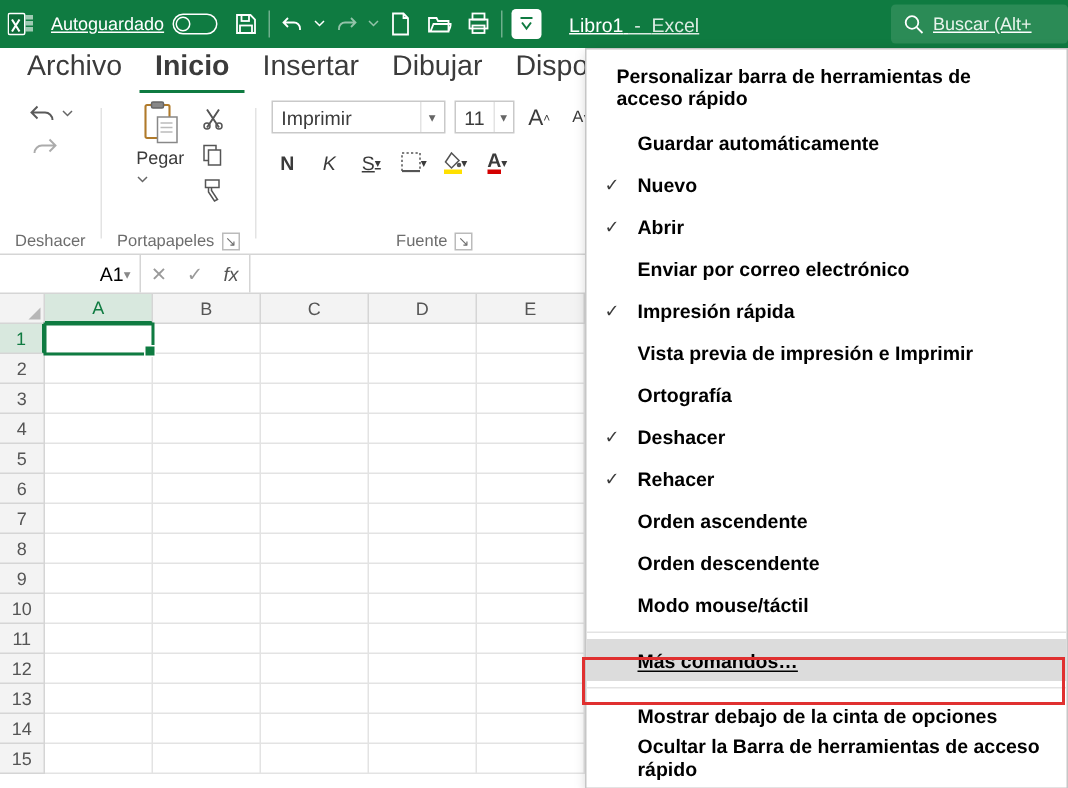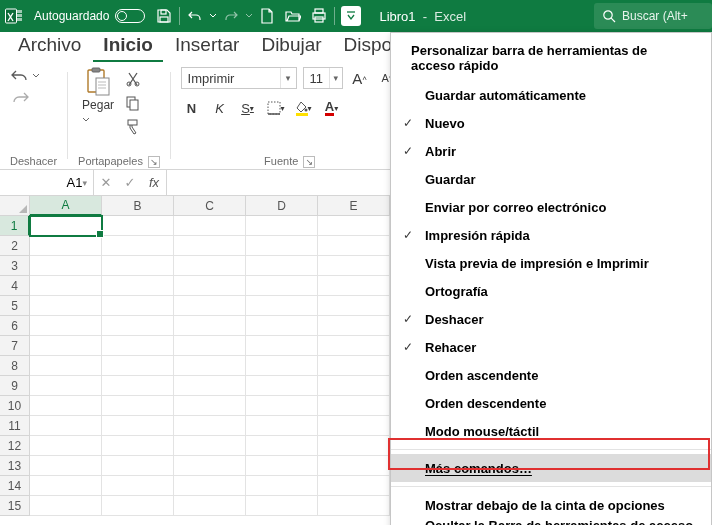--- a/index.html
+++ b/index.html
@@ -1,19 +1,19 @@
 <!DOCTYPE html>
 <html><head>
 <meta charset="utf-8">
 <style>
   * { box-sizing: border-box; margin: 0; padding: 0; font-family: "Segoe UI", Arial, sans-serif; }
   html, body { width: 712px; height: 525px; overflow: hidden; background: #fff; }
 
   
-  .titlebar { background: #0f7b41; height: 32px; display: flex; align-items: center; color: #fff; font-size: 12px; }
+  .titlebar { background: #0f7b41; height: 32px; display: flex; align-items: center; color: #fff; font-size: 12px; text-decoration: underline; }
   .titlebar .app-icon { width: 28px; height: 32px; display: flex; align-items: center; justify-content: center; }
   .titlebar .autosave { display: flex; align-items: center; gap: 6px; padding: 0 6px; }
   .titlebar .toggle { width: 30px; height: 14px; border: 1.2px solid #fff; border-radius: 8px; position: relative; }
   .titlebar .toggle .knob { width: 10px; height: 10px; border: 1.2px solid #fff; border-radius: 50%; position: absolute; top: 50%; left: 1px; transform: translateY(-50%); background: transparent; }
   .titlebar .qat { display: flex; align-items: center; }
   .titlebar .qat .qat-btn { width: 26px; height: 32px; display: flex; align-items: center; justify-content: center; }
   .titlebar .qat .qat-sep { width: 1px; height: 18px; background: rgba(255,255,255,0.4); margin: 0 2px; }
   .titlebar .qat-drop { width: 20px; height: 20px; background: #fff; border-radius: 3px; display: flex; align-items: center; justify-content: center; margin: 0 4px; }
   .titlebar .doc-title { flex: 1; text-align: left; padding-left: 14px; font-size: 13px; white-space: nowrap; }
   .titlebar .doc-title .app-suffix { opacity: 0.85; }
@@ -21,21 +21,21 @@
   .titlebar .search input { background: transparent; border: none; color: #fff; font-size: 12px; width: 80px; outline: none; }
   .titlebar .search input::placeholder { color: #e8f4ec; }
 
   
   .ribbon-tabs { height: 30px; display: flex; align-items: flex-end; font-size: 19px; border-bottom: 0; background: #fff; padding-left: 8px; gap: 2px; }
   .ribbon-tabs .tab { padding: 6px 10px 6px; color: #3b3b3b; cursor: default; }
   .ribbon-tabs .tab.active { font-weight: 600; border-bottom: 2px solid #0f7b41; padding-bottom: 4px; }
 
   
   .ribbon { height: 108px; border-bottom: 1px solid #d5d5d5; display: flex; font-size: 12px; color: #3b3b3b; background: #fff; }
-  .group { display: flex; flex-direction: column; align-items: flex-start; padding: 4px 10px 2px; border-right: 0; position: relative; }
+  .group { display: flex; flex-direction: column; align-items: center; padding: 4px 10px 2px; border-right: 0; position: relative; }
   .group .group-ctrls { flex: 1; display: flex; align-items: flex-start; gap: 6px; }
   .group .group-label { font-size: 11px; color: #6d6d6d; padding-top: 2px; text-align: center; width: 100%; }
   .group-sep { width: 1px; background: #e3e3e3; margin: 10px 0; }
 
   .big-btn { display: flex; flex-direction: column; align-items: center; gap: 2px; padding: 2px 4px; }
   .big-btn .ico { width: 28px; height: 28px; display: flex; align-items: center; justify-content: center; }
   .big-btn .lbl { font-size: 12px; }
 
   .small-col { display: flex; flex-direction: column; gap: 6px; padding-top: 2px; }
   .small-col .ico { width: 18px; height: 18px; display: flex; align-items: center; justify-content: center; }
@@ -482,24 +482,20 @@
       <div class="dd-item">
         <span class="chk">✓</span>
         <span class="txt">Nuevo</span>
       </div>
       <div class="dd-item">
         <span class="chk">✓</span>
         <span class="txt">Abrir</span>
       </div>
       <div class="dd-item">
         <span class="chk"></span>
-        <span class="txt">Guardar</span>
-      </div>
-      <div class="dd-item">
-        <span class="chk"></span>
         <span class="txt">Enviar por correo electrónico</span>
       </div>
       <div class="dd-item">
         <span class="chk">✓</span>
         <span class="txt">Impresión rápida</span>
       </div>
       <div class="dd-item">
         <span class="chk"></span>
         <span class="txt">Vista previa de impresión e Imprimir</span>
       </div>

